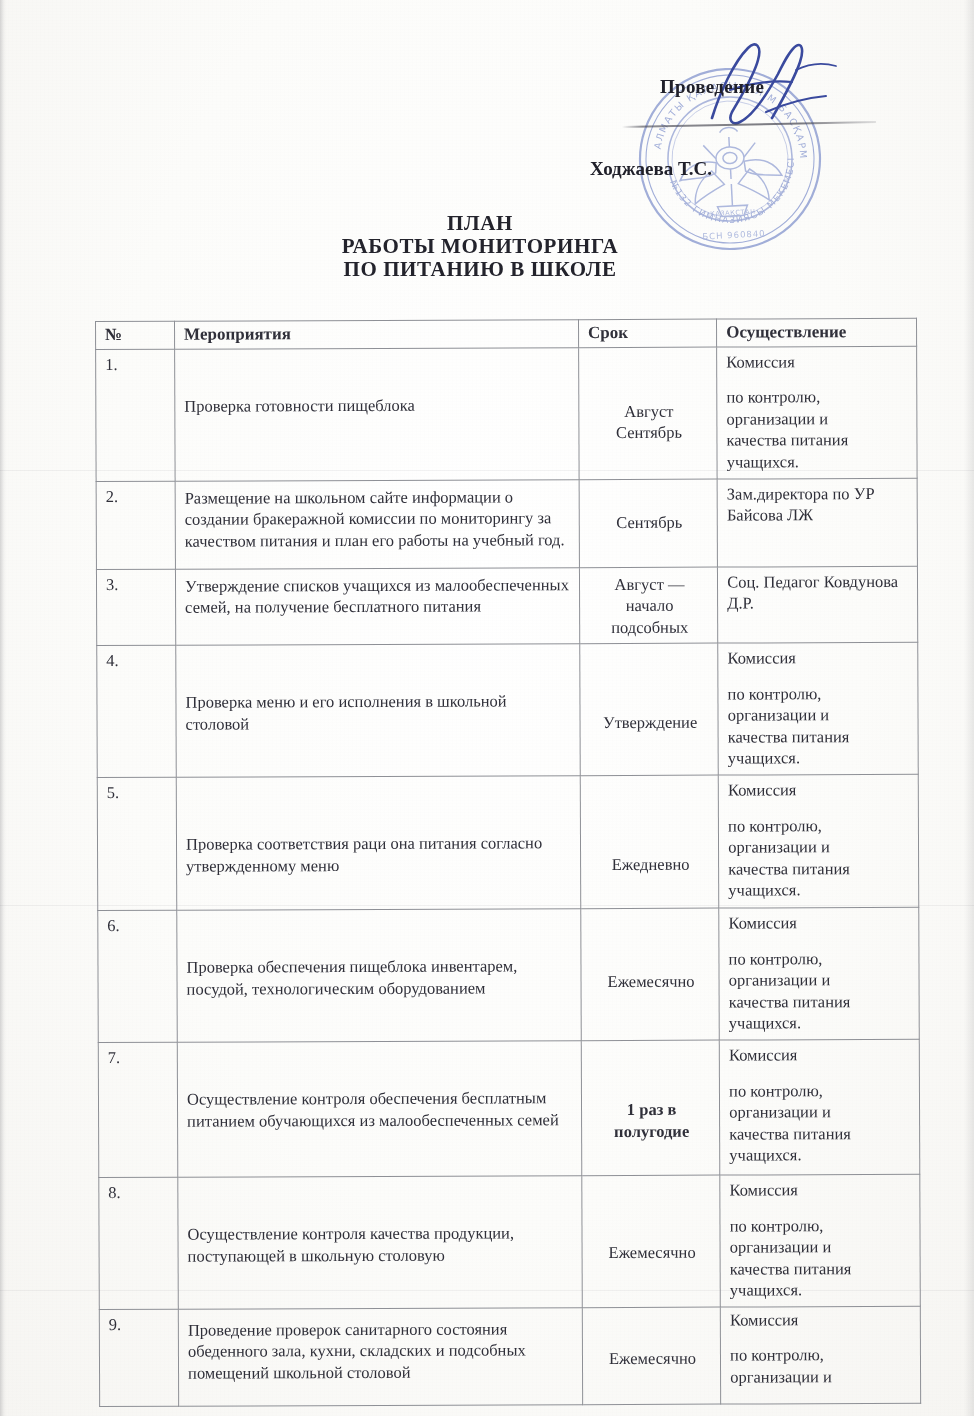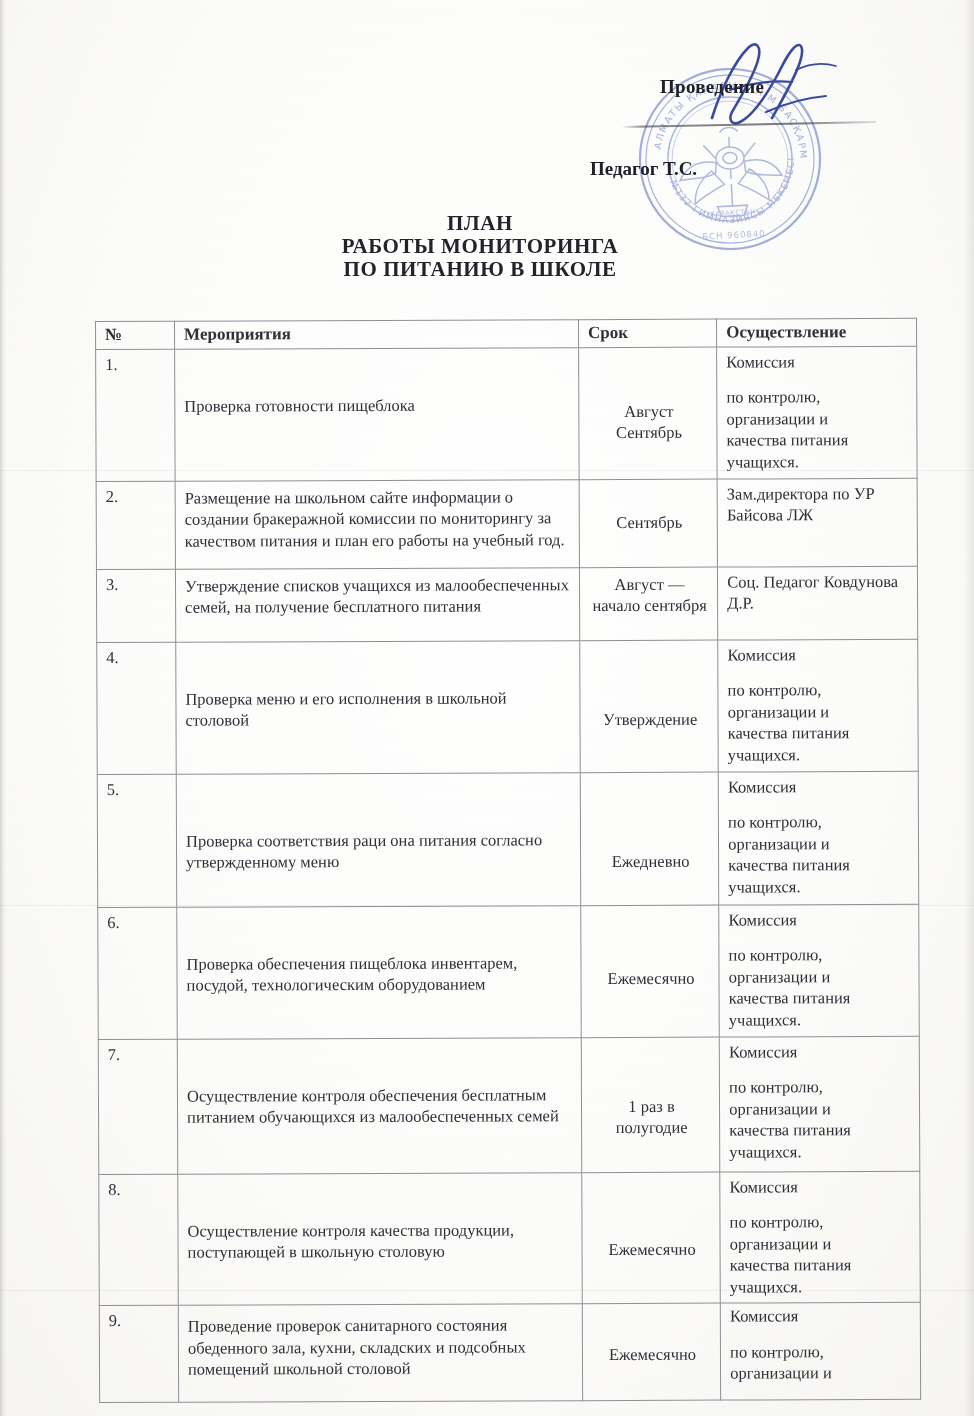--- a/index.html
+++ b/index.html
@@ -179,21 +179,21 @@
         <path d="M12 78 C20 52 34 22 48 8 C56 0 62 6 58 20 C54 36 40 58 32 72 C28 80 32 86 40 82 C52 76 66 56 78 34 C84 22 90 10 96 6 C102 2 104 10 100 22 C94 40 80 64 72 78" stroke-width="2.6"></path>
         <path d="M30 50 C48 44 70 40 92 42" stroke-width="2.2"></path>
         <path d="M66 72 C84 64 104 58 126 56" stroke-width="2"></path>
         <path d="M96 30 C108 24 122 22 136 26" stroke-width="1.8"></path>
       </g>
     </svg>
   </div>
 
   <span class="approve-word">Проведение</span>
   <div class="sig-rule"></div>
-  <span class="director-name">Педагог Т.С.</span>
+  <span class="director-name">Ходжаева Т.С.</span>
 </div>
 
 <div id="doc-title">
   <span class="tl">ПЛАН</span>
   <span class="tl">РАБОТЫ  МОНИТОРИНГА</span>
   <span class="tl">ПО ПИТАНИЮ  В ШКОЛЕ</span>
 </div>
 
 <table id="plan-table">
   <thead>
@@ -228,21 +228,21 @@
           <span style="display: block;">Сентябрь</span>
         </td>
         <td class="c-resp">
           <span style="display: block;">Зам.директора по УР  Байсова ЛЖ</span>
         </td>
       </tr>
       <tr style="height: 73px;">
         <td class="c-num">3.</td>
         <td class="c-act" style="padding-top: 6px;">Утверждение списков учащихся из малообеспеченных семей, на получение бесплатного  питания</td>
         <td class="c-term" style="padding-top: 6px;">
-          <span style="display: block;">Август — начало сентября</span>
+          <span style="display: block;">Август — начало подсобных</span>
         </td>
         <td class="c-resp">
           <span style="display: block;">Соц. Педагог Ковдунова Д.Р.</span>
         </td>
       </tr>
       <tr style="height: 132px;">
         <td class="c-num">4.</td>
         <td class="c-act" style="padding-top: 46px;">Проверка  меню и его исполнения в школьной столовой</td>
         <td class="c-term" style="padding-top: 68px;">
           <span style="display: block;">Утверждение</span>
@@ -283,21 +283,21 @@
           <span style="display: block;">по контролю,</span>
           <span style="display: block;">организации и</span>
           <span style="display: block;">качества питания</span>
           <span style="display: block;">учащихся.</span>
         </td>
       </tr>
       <tr style="height: 135px;">
         <td class="c-num">7.</td>
         <td class="c-act" style="padding-top: 46px;">Осуществление контроля обеспечения бесплатным  питанием обучающихся из малообеспеченных семей</td>
         <td class="c-term" style="padding-top: 58px;">
-          <span style="display: block;">1 раз в полугодие</span>
+          <span style="display: block; font-weight: bold;">1 раз в полугодие</span>
         </td>
         <td class="c-resp">
           <span style="display: block;">Комиссия</span>
           <span style="display: block; height: 14px;"></span>
           <span style="display: block;">по контролю,</span>
           <span style="display: block;">организации и</span>
           <span style="display: block;">качества питания</span>
           <span style="display: block;">учащихся.</span>
         </td>
       </tr>

